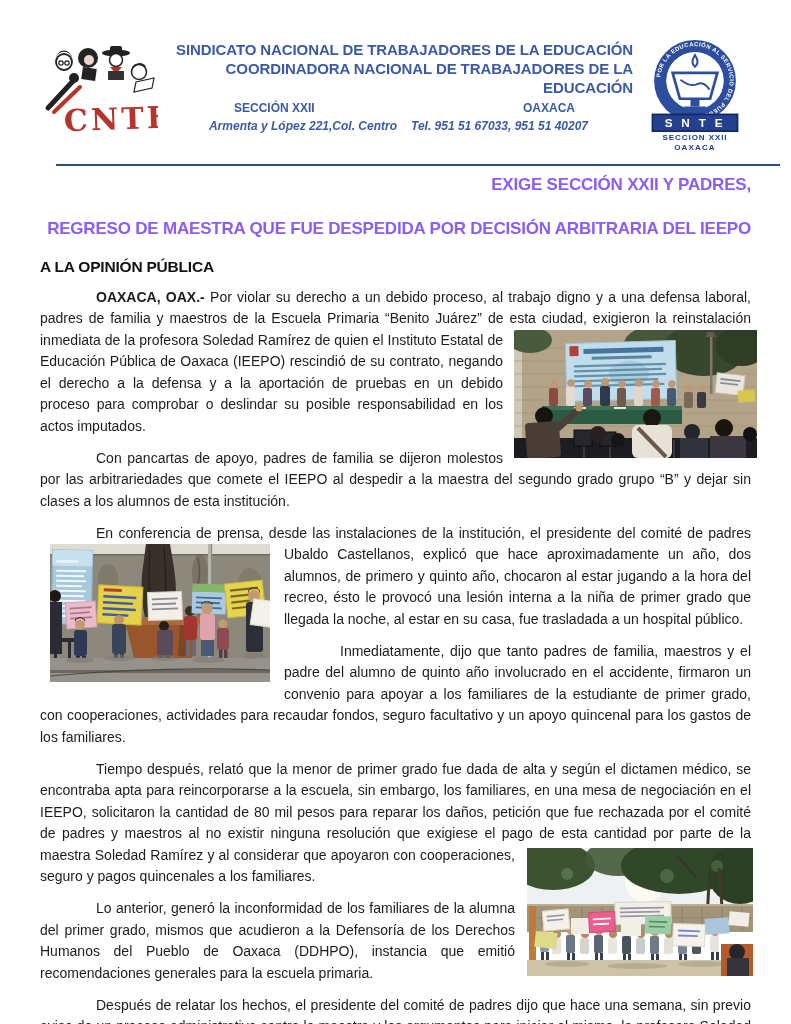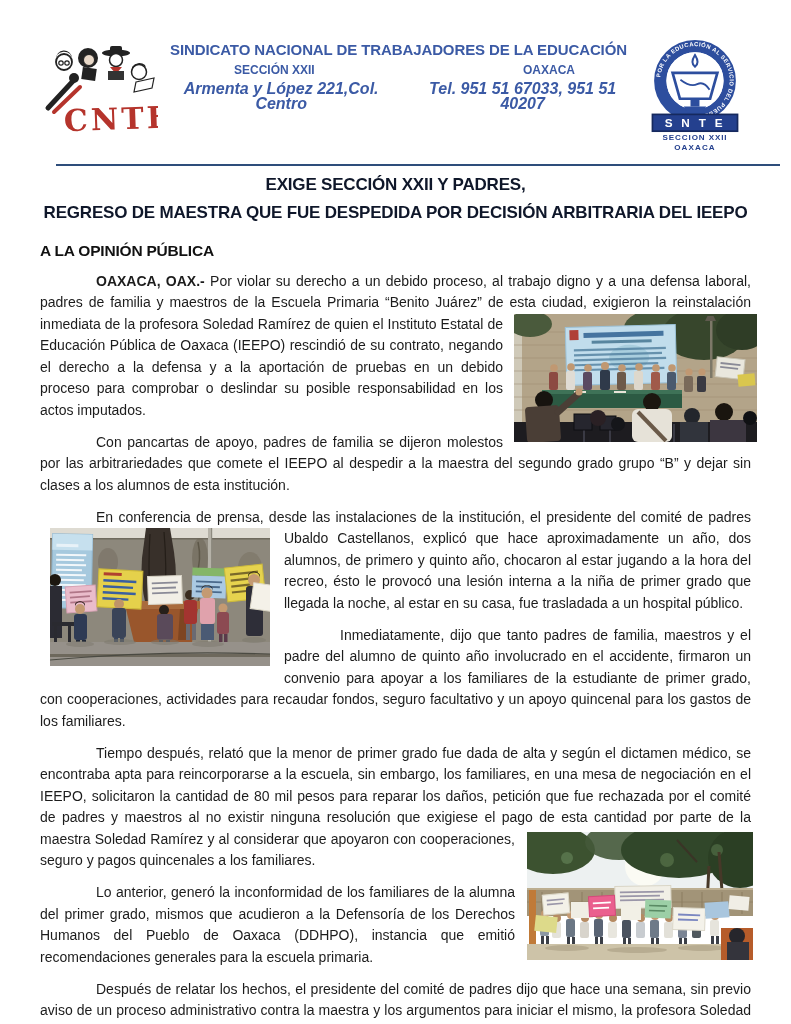--- a/index.html
+++ b/index.html
@@ -4,34 +4,34 @@
 <style>
   html,body{margin:0;padding:0;background:#ffffff;}
   body{width:791px;height:1024px;overflow:hidden;
        font-family:"Liberation Sans",sans-serif;color:#1f1f1f;}
   .page{box-sizing:border-box;width:791px;height:1024px;padding:36px 40px 0;}
 
   
   .hdr{display:flex;align-items:flex-start;gap:6px;}
   .logo-cnte{width:118px;flex:0 0 118px;margin-top:6px;}
   .logo-snte{width:112px;flex:0 0 112px;}
-  .hc{flex:1;text-align:center;color:#3b5aa5;padding-top:4px;}
+  .hc{flex:1;text-align:right;color:#3b5aa5;padding-top:4px;}
   .hl1{font-size:15px;font-weight:700;line-height:19px;letter-spacing:-0.1px;}
   .hrow{display:flex;justify-content:space-between;padding:1px 58px 0 70px;
         font-size:12px;font-weight:700;line-height:20px;}
-  .haddr{display:flex;justify-content:center;gap:14px;font-size:16px;
+  .haddr{display:flex;justify-content:center;gap:14px;font-size:12px;
          font-weight:700;font-style:italic;line-height:15px;margin-top:1px;}
 
   .divider{border:none;border-top:2.5px solid #2e4d7b;width:724px;
            margin:5px 0 0 16px;}
 
   
-  .headline{font-size:17px;font-weight:700;color:#0f172a;text-align:center;
+  .headline{font-size:17px;font-weight:700;color:#8b5cf6;text-align:right;
             letter-spacing:-0.2px;margin:9px 0 0;line-height:20px;}
-  .headline2{margin-top:8px;}
+  .headline2{margin-top:24px;}
   .salutation{font-size:15.5px;font-weight:700;color:#111;margin-top:19px;
               letter-spacing:-0.2px;}
 
   
   .bodytext{margin-top:11px;font-size:14px;line-height:21.5px;
             text-align:justify;color:#1c1c1c;}
   .bodytext p{margin:0 0 10.5px;text-indent:56px;}
   .bodytext p.last{margin-bottom:0;}
   b{font-weight:700;}
 
@@ -72,20 +72,21 @@
         <rect x="68" y="29" width="16" height="9" fill="#333"></rect>
         <circle cx="99" cy="30" r="7.5" fill="#fff" stroke="#222" stroke-width="1.5"></circle>
         <path d="M92,28 a8,8 0 0,1 14,-2 l-1,-3 a9,9 0 0,0 -13,2 z" fill="#222"></path>
         <path d="M96,40 L114,36 L112,46 L94,50 Z" fill="#fff" stroke="#222" stroke-width="1.2"></path>
         <text x="24" y="88" font-family="DejaVu Serif, serif" font-size="30" font-weight="bold" fill="#b5342c" letter-spacing="3" transform="rotate(-2 60 78)">CNTE</text>
       </svg>
     </div>
 
     <div class="hc">
       <div class="hl1">SINDICATO NACIONAL DE TRABAJADORES DE LA EDUCACIÓN</div>
+      <div class="hl1">COORDINADORA NACIONAL DE TRABAJADORES DE LA EDUCACIÓN</div>
       <div class="hrow">
         <span>SECCIÓN  XXII</span>
         <span>OAXACA</span>
       </div>
       <div class="haddr">
         <span>Armenta y López  221,Col. Centro</span>
         <span>Tel. 951 51 67033, 951 51 40207</span>
       </div>
     </div>
 

